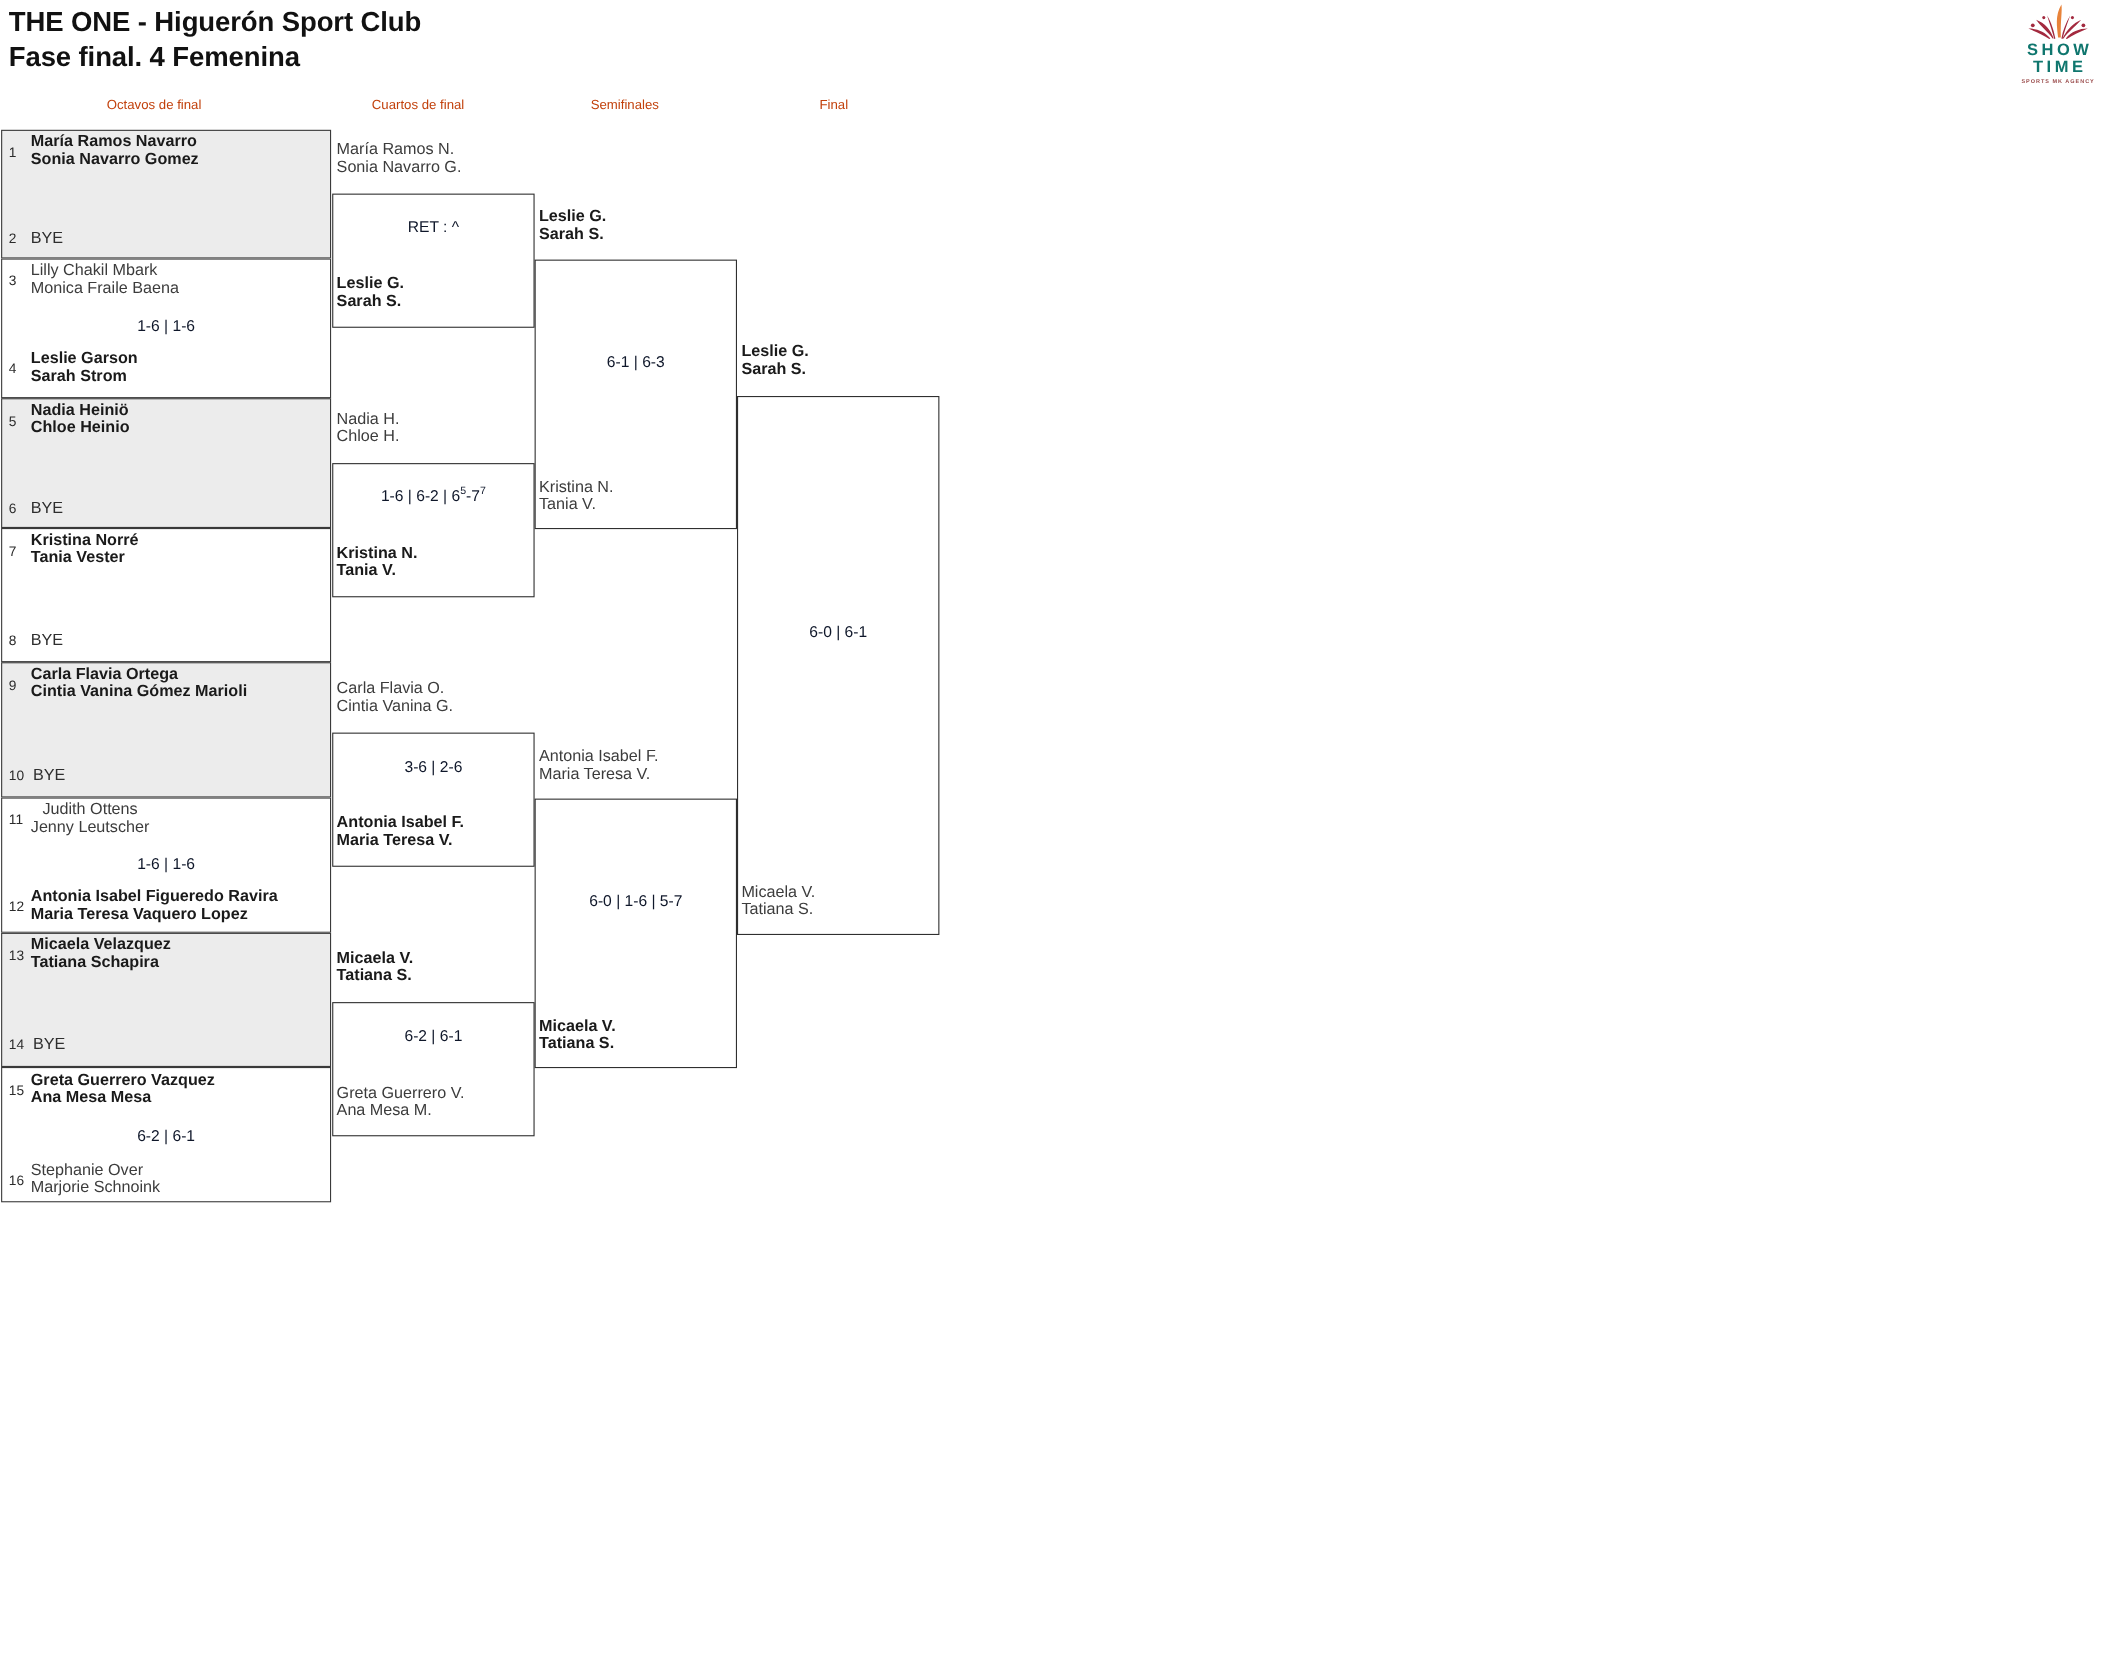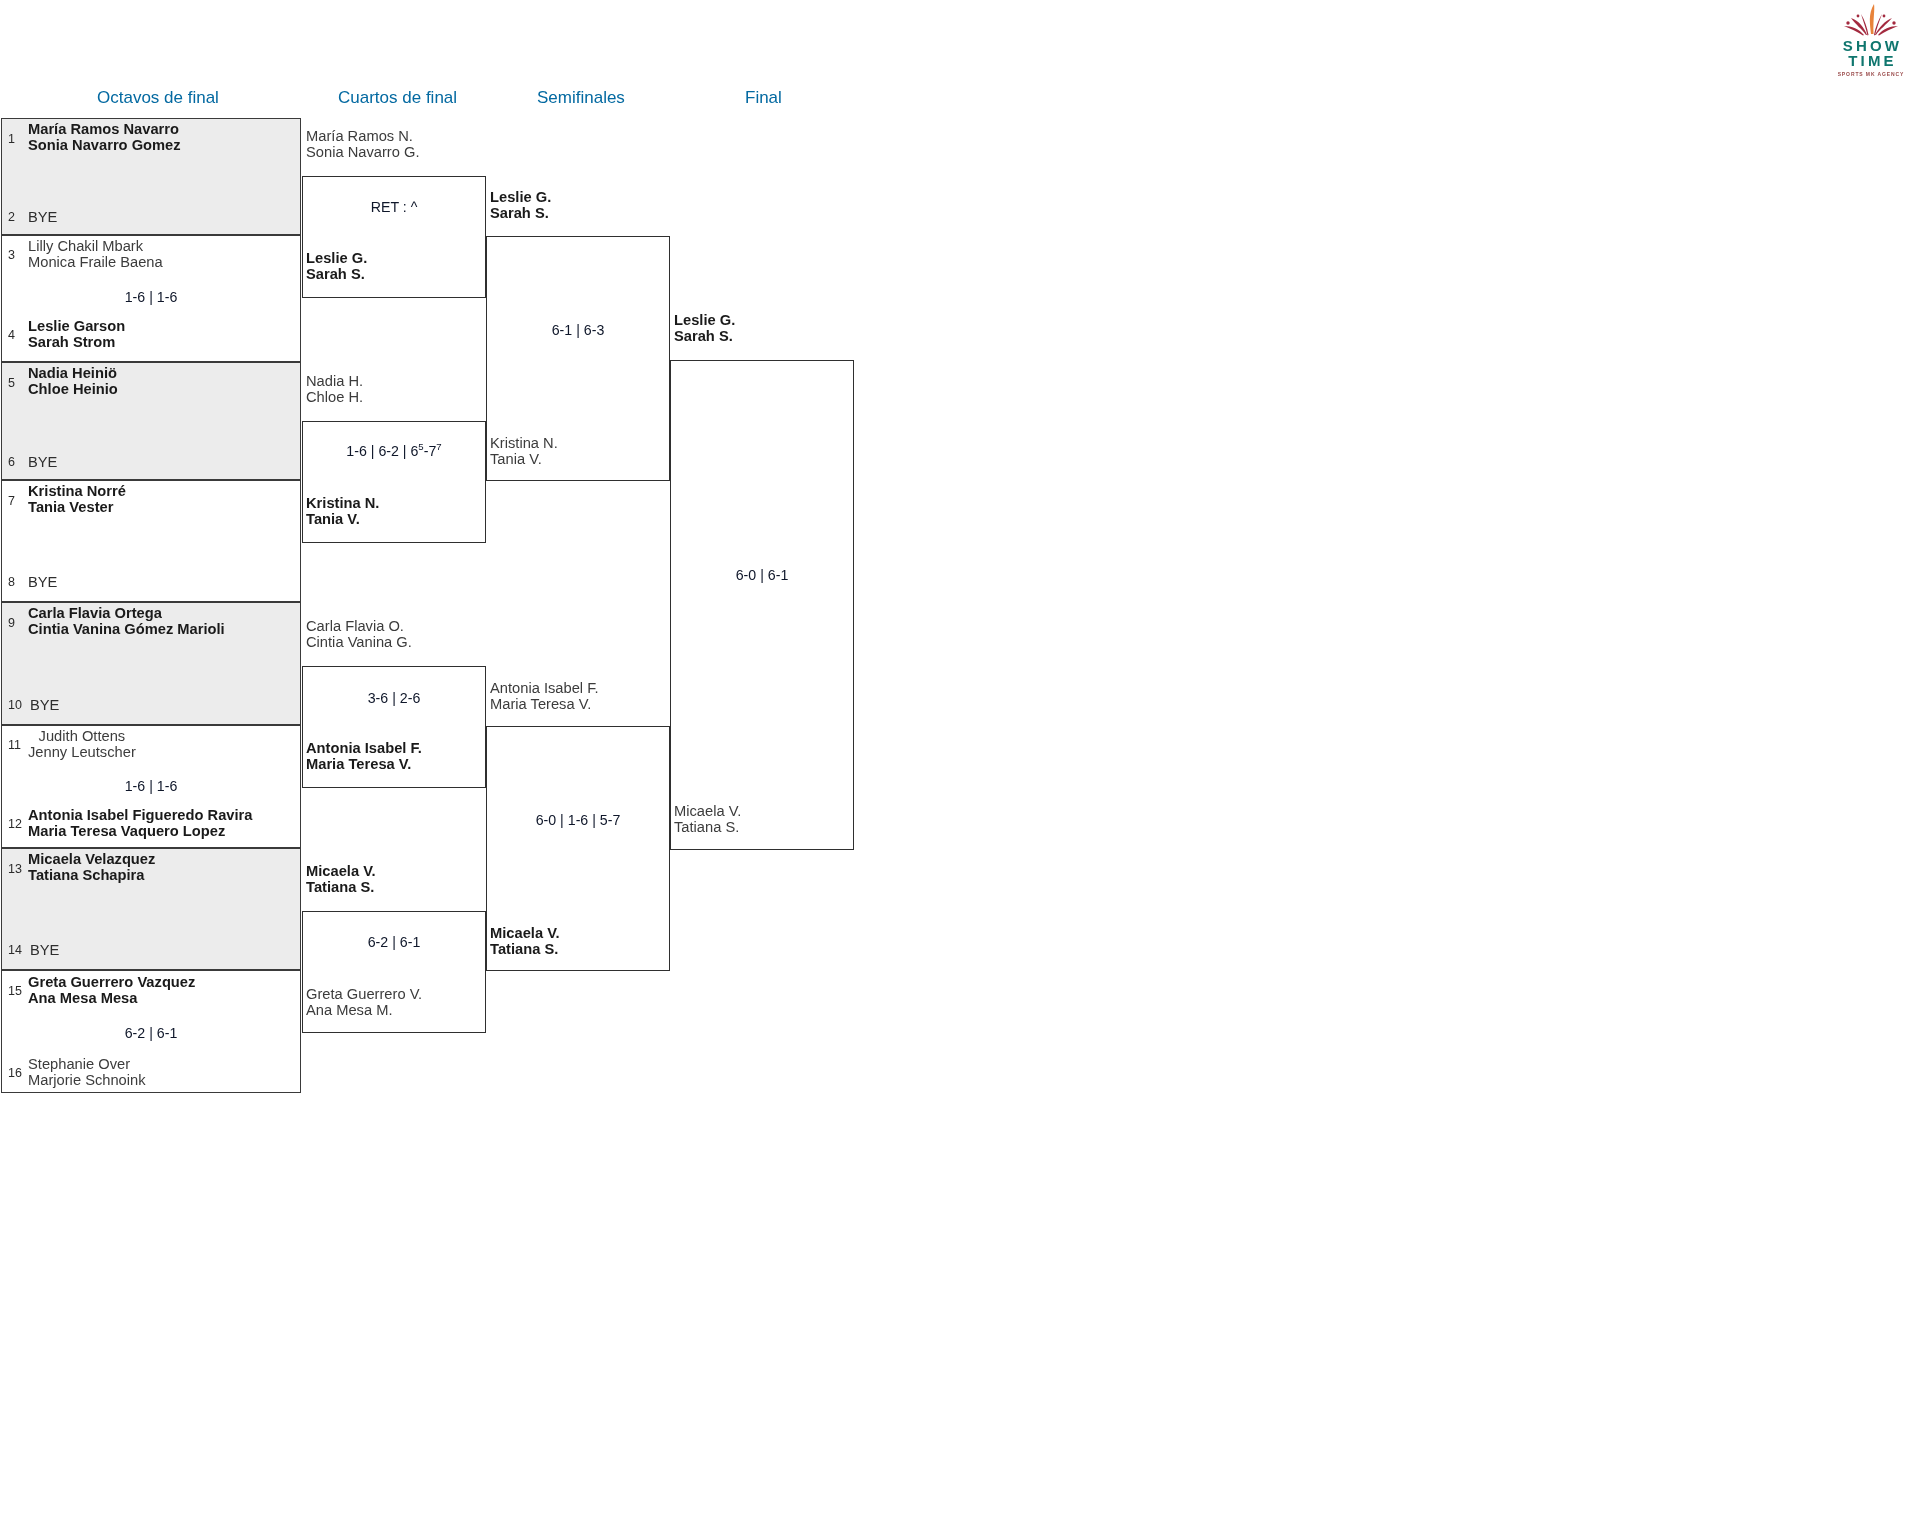--- a/index.html
+++ b/index.html
@@ -58,23 +58,23 @@
     font-size: 5.0px;
     letter-spacing: 0.9px;
     color: #9a4b4b;
     margin-top: 2px;
     font-weight: 600;
   }
 
   
   .round-head {
     position: absolute;
-    font-size: 17px;
+    font-size: 12px;
     font-weight: 400;
-    color: #0369a1;
+    color: #c2410c;
     white-space: nowrap;
   }
 
   
   .cell {
     position: absolute;
     box-sizing: border-box;
   }
   .r1-cell {
     border: 1px solid #3a3a3a;
@@ -127,20 +127,24 @@
     border: 1px solid #2f2f2f;
     box-sizing: border-box;
     background: transparent;
   }
 </style>
 </head>
 <body>
 
 <div id="root">
 
+  <div class="title-block">
+    <div class="title-line">THE ONE - Higuerón Sport Club</div>
+    <div class="title-line">Fase final. 4 Femenina</div>
+  </div>
 
   <div class="logo">
     <svg width="74" height="36" viewBox="0 0 74 36">
       <path d="M37 32 C36 22 34 12 40 2 C41 8 39 16 39.5 32 Z" fill="#e8833a"></path>
       <path d="M33 33 C30 25 25 19 17 16 C22 23 28 27 32 33 Z" fill="#a32a3f"></path>
       <path d="M41 33 C45 25 51 19 58 16 C52 23 46 27 42 33 Z" fill="#a32a3f"></path>
       <path d="M30 33 C25 27 18 24 10 24 C17 27 24 30 29 33.5 Z" fill="#a32a3f"></path>
       <path d="M44 33 C49 27 56 24 64 24 C57 27 50 30 45 33.5 Z" fill="#a32a3f"></path>
       <path d="M34.5 33 C33 25 31 19 27 12 C29.5 20 32 27 33.5 33.5 Z" fill="#a32a3f"></path>
       <path d="M40 33 C41.5 25 44 19 48 12 C45 20 42.5 27 41 33.5 Z" fill="#a32a3f"></path>

